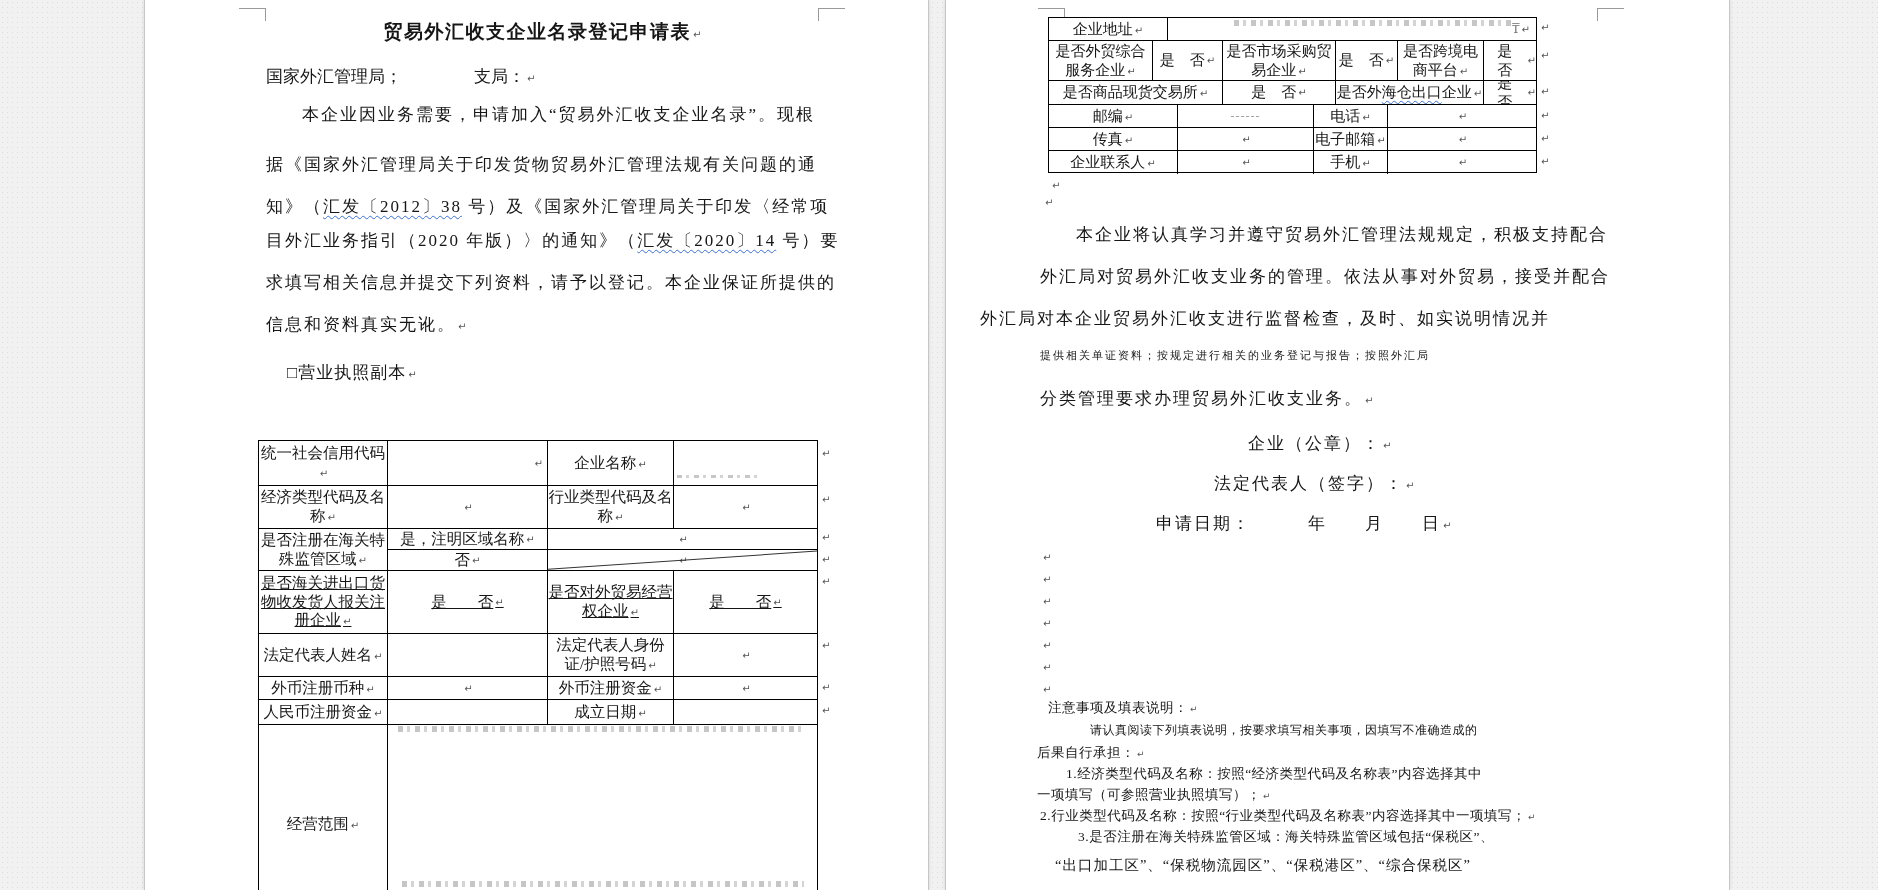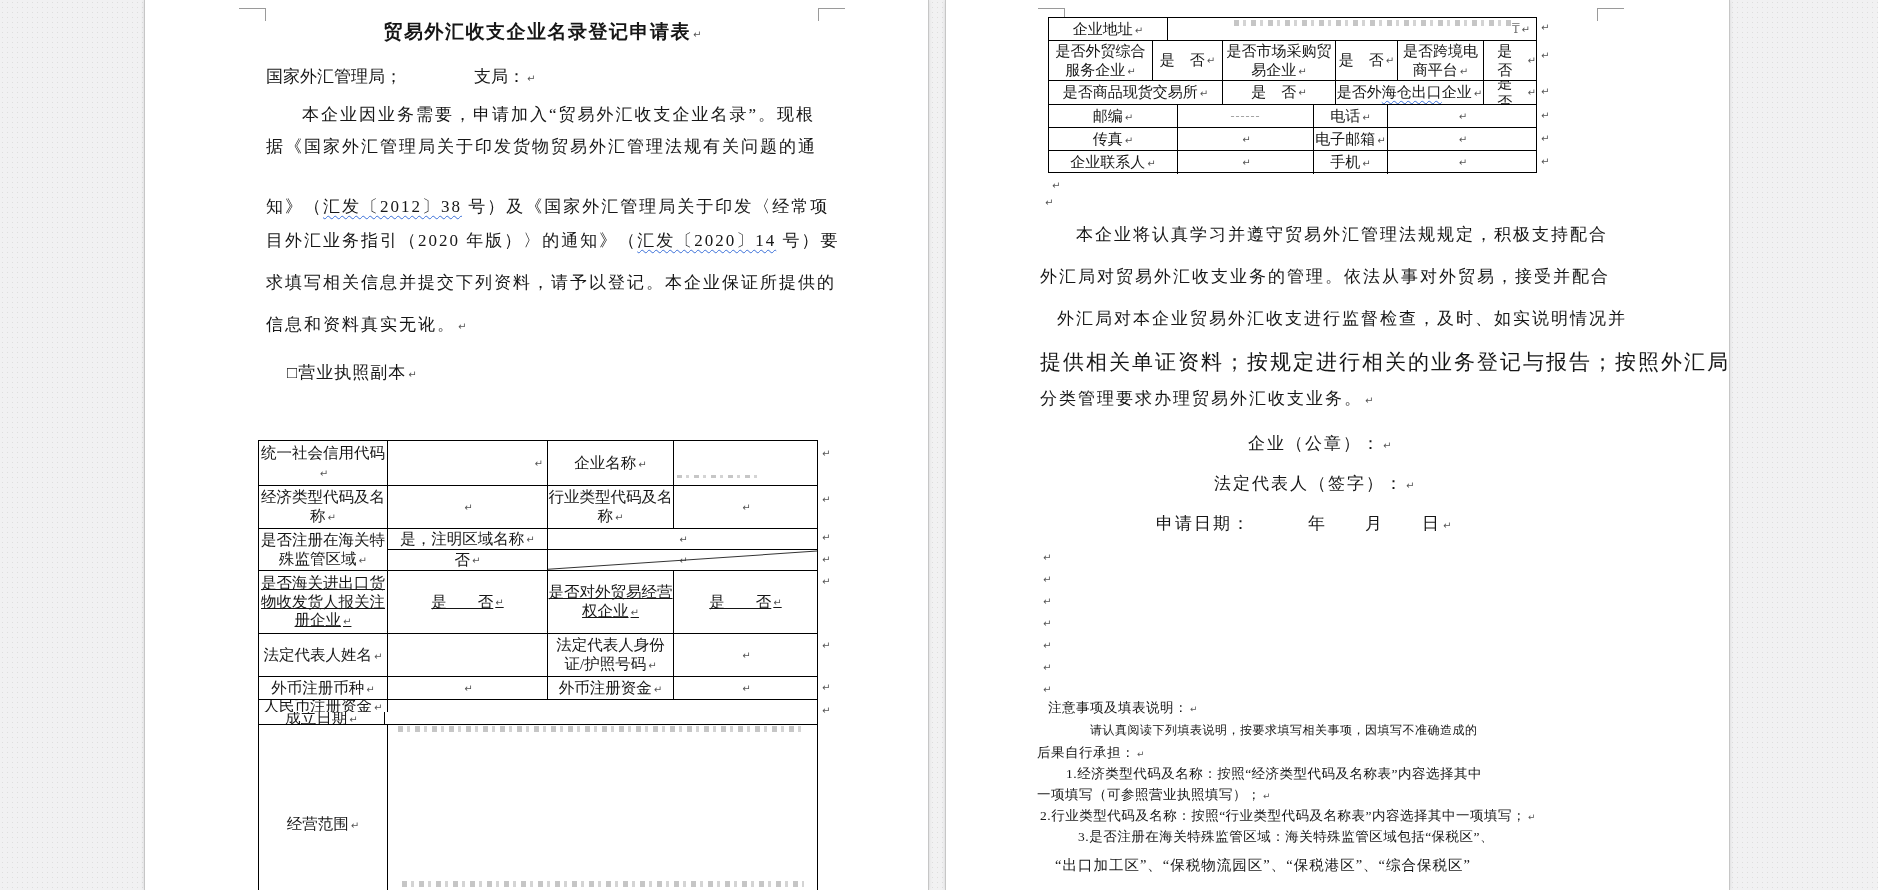--- a/index.html
+++ b/index.html
@@ -55,21 +55,21 @@
   <div class="corner l" style="left:1038px;top:8px;"></div>
   <div class="corner r" style="left:1597px;top:8px;"></div>
 
   <div class="t" style="left:265px;top:20px;width:555px;text-align:center;font-size:19px;font-weight:bold;letter-spacing:1.5px;"><span>贸易外汇收支企业名录登记申请表</span><b class="pil">↵</b></div>
 
   <div class="t" style="left:266px;top:66px;font-size:17px;">
     <span>国家外汇管理局；</span><span style="display:inline-block;width:72px;"></span><span>支局：</span><b class="pil">↵</b>
   </div>
 
   <div class="t" style="left:266px;top:104px;font-size:17px;letter-spacing:2px;text-indent:36px;">本企业因业务需要，申请加入“贸易外汇收支企业名录”。现根</div>
-  <div class="t" style="left:266px;top:136px;font-size:17px;letter-spacing:2px;">据《国家外汇管理局关于印发货物贸易外汇管理法规有关问题的通</div>
+  <div class="t" style="left:266px;top:154px;font-size:17px;letter-spacing:2px;">据《国家外汇管理局关于印发货物贸易外汇管理法规有关问题的通</div>
   <div class="t" style="left:266px;top:188px;font-size:17px;letter-spacing:2px;margin-top:8px;"><span>知》（</span><span class="wavy">汇发〔2012〕38</span><span> 号）及《国家外汇管理局关于印发〈经常项</span></div>
   <div class="t" style="left:266px;top:230px;font-size:17px;letter-spacing:2px;"><span>目外汇业务指引（2020 年版）〉的通知》（</span><span class="wavy">汇发〔2020〕14</span><span> 号）要</span></div>
   <div class="t" style="left:266px;top:272px;font-size:17px;letter-spacing:2px;">求填写相关信息并提交下列资料，请予以登记。本企业保证所提供的</div>
   <div class="t" style="left:266px;top:314px;font-size:17px;letter-spacing:2px;"><span>信息和资料真实无讹。</span><b class="pil">↵</b></div>
 
   <div class="t" style="left:266px;top:362px;font-size:17px;letter-spacing:1px;margin-left:21px;"><span>□营业执照副本</span><b class="pil">↵</b></div>
 
   <div class="tbl p1t" style="left:258px;top:440px;width:560px;height:450px;">
 
     <div class="tr" style="height:45px;">
@@ -165,21 +165,21 @@
           <b class="pil">↵</b>
         </div>
       <div class="td" style="width:126px;">
           <div class="cellin"><span>外币注册资金</span><b class="pil">↵</b></div>
         </div>
       <div class="td end" style="flex:1;">
           <b class="pil">↵</b>
         </div>
     </div>
 
-    <div class="tr" style="height:25px;flex-direction:column;">
+    <div class="tr" style="height:25px;">
       <div class="td" style="width:129px;">
           <div class="cellin"><span>人民币注册资金</span><b class="pil">↵</b></div>
         </div>
       <div class="td" style="width:160px;"></div>
       <div class="td" style="width:126px;">
           <div class="cellin"><span>成立日期</span><b class="pil">↵</b></div>
         </div>
       <div class="td end" style="flex:1;"></div>
     </div>
 
@@ -307,22 +307,22 @@
   <span class="pilabs" style="left:1541px;top:50px;">↵</span>
   <span class="pilabs" style="left:1541px;top:86px;">↵</span>
   <span class="pilabs" style="left:1541px;top:110px;">↵</span>
   <span class="pilabs" style="left:1541px;top:133px;">↵</span>
   <span class="pilabs" style="left:1541px;top:156px;">↵</span>
   <span class="pilabs" style="left:1052px;top:180px;">↵</span>
   <span class="pilabs" style="left:1045px;top:197px;">↵</span>
 
   <div class="t" style="left:1040px;top:224px;font-size:17px;letter-spacing:2px;text-indent:36px;">本企业将认真学习并遵守贸易外汇管理法规规定，积极支持配合</div>
   <div class="t" style="left:1040px;top:266px;font-size:17px;letter-spacing:2px;">外汇局对贸易外汇收支业务的管理。依法从事对外贸易，接受并配合</div>
-  <div class="t" style="left:1057px;top:308px;font-size:17px;letter-spacing:2px;">外汇局对本企业贸易外汇收支进行监督检查，及时、如实说明情况并</div>
-  <div class="t" style="left:1040px;top:349px;font-size:21px;letter-spacing:2px;">提供相关单证资料；按规定进行相关的业务登记与报告；按照外汇局</div>
+  <div class="t" style="left:980px;top:308px;font-size:17px;letter-spacing:2px;">外汇局对本企业贸易外汇收支进行监督检查，及时、如实说明情况并</div>
+  <div class="t" style="left:1040px;top:349px;font-size:11px;letter-spacing:2px;">提供相关单证资料；按规定进行相关的业务登记与报告；按照外汇局</div>
   <div class="t" style="left:1040px;top:388px;font-size:17px;letter-spacing:2px;"><span>分类管理要求办理贸易外汇收支业务。</span><b class="pil">↵</b></div>
 
   <div class="t" style="left:1248px;top:433px;font-size:17px;letter-spacing:2px;text-align:right;"><span>企业（公章）：</span><b class="pil">↵</b></div>
   <div class="t" style="left:1214px;top:473px;font-size:17px;letter-spacing:2px;"><span>法定代表人（签字）：</span><b class="pil">↵</b></div>
   <div class="t" style="left:1156px;top:513px;font-size:17px;letter-spacing:2px;"><span>申请日期：　　　年　　月　　日</span><b class="pil">↵</b></div>
 
   <span class="pilabs" style="left:1043px;top:552px;">↵</span>
   <span class="pilabs" style="left:1043px;top:574px;">↵</span>
   <span class="pilabs" style="left:1043px;top:596px;">↵</span>
   <span class="pilabs" style="left:1043px;top:618px;">↵</span>

